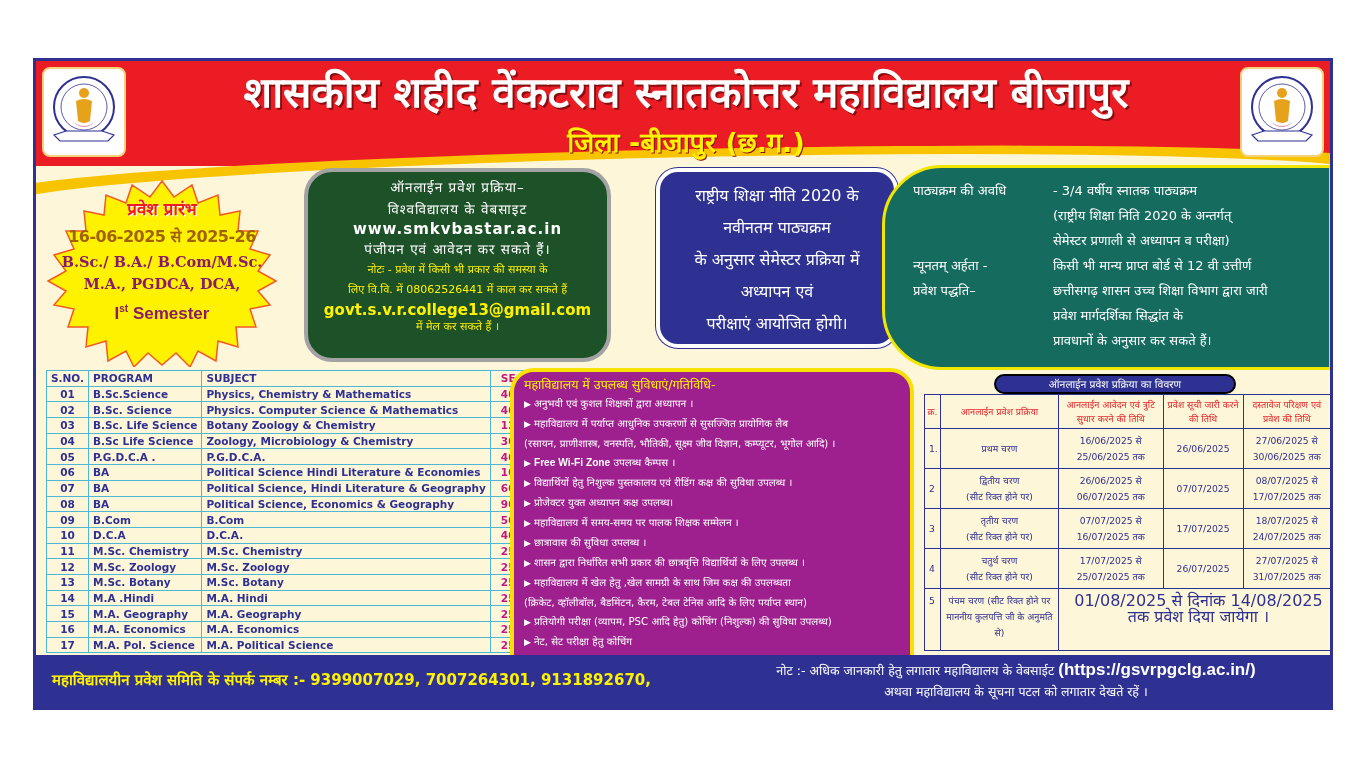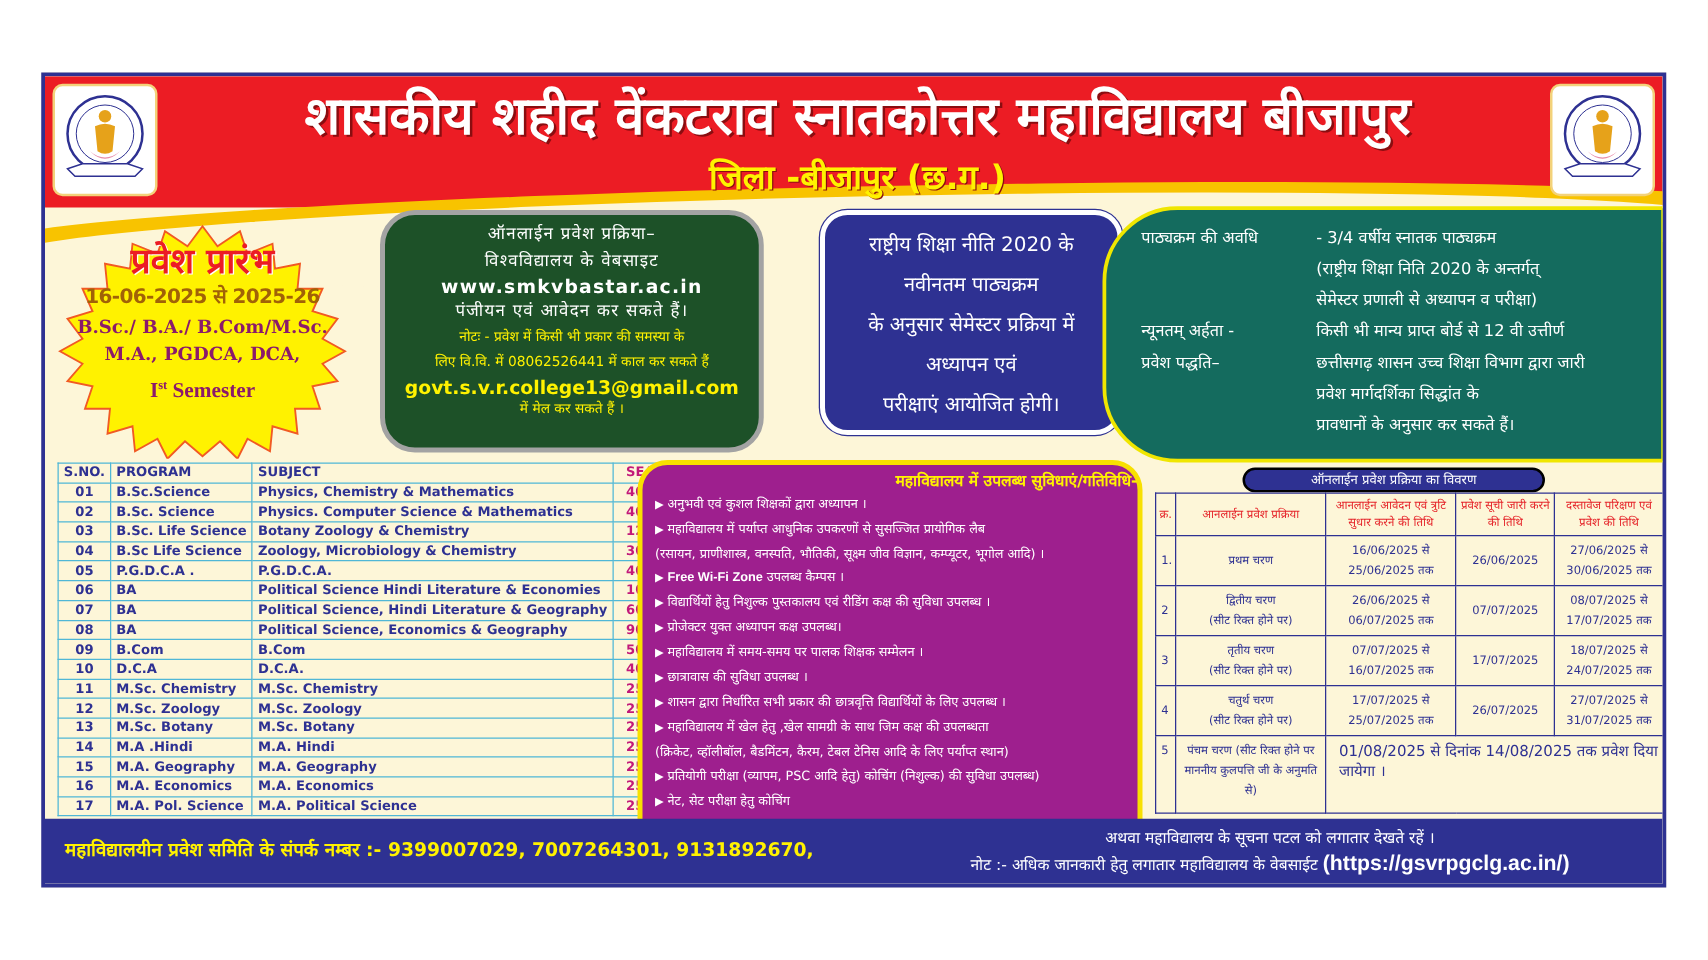--- a/index.html
+++ b/index.html
@@ -11,24 +11,24 @@
   .logo{position:absolute;top:6px;width:84px;height:90px;background:#fff;border:2px solid #f3d27a;border-radius:8px;display:flex;align-items:center;justify-content:center}
   .logo-left{left:6px}
   .logo-right{right:6px}
   .logo svg{width:76px;height:82px}
   .title{position:absolute;left:100px;top:4px;width:1100px;text-align:center;color:#fff;font-family:"DejaVu Sans",sans-serif;font-weight:bold;font-size:42px;letter-spacing:0px;line-height:56px;text-shadow:2px 2px 0 #8a0d10}
   .subtitle{position:absolute;left:100px;top:64px;width:1100px;text-align:center;color:#fff200;font-weight:bold;font-size:27px;line-height:36px;text-shadow:1px 1px 0 #8a0d10}
 
   .starburst{position:absolute;left:6px;top:118px;width:240px;height:188px}
   .starburst svg{position:absolute;left:0;top:0}
   .star-text{position:absolute;left:0;top:0;width:240px;height:188px;text-align:center}
-  .star-head{color:#ec1c24;font-weight:bold;font-size:28px;margin-top:16px;line-height:28px;text-shadow:1px 1px 0 #fff}
+  .star-head{color:#ec1c24;font-weight:bold;font-size:17px;margin-top:16px;line-height:28px;text-shadow:1px 1px 0 #fff}
   .star-date{color:#a16207;font-weight:bold;font-size:16px;line-height:28px;letter-spacing:-0.5px}
   .star-courses{color:#8b1a6b;font-family:"DejaVu Serif",serif;font-weight:bold;font-size:14.5px;line-height:22px}
-  .star-sem{color:#8b1a6b;font-family:Liberation Serif, serif;font-weight:bold;font-size:17px;line-height:28px}
+  .star-sem{color:#8b1a6b;font-family:Liberation Sans, sans-serif;font-weight:bold;font-size:17px;line-height:28px}
   .star-sem sup{font-size:10px}
 
   .green-box{position:absolute;left:268px;top:107px;width:307px;height:194px;background:#1d5128;border:4px solid #a3a3a3;border-radius:28px;text-align:center;color:#fff;padding-top:4px}
   .gb-line{font-size:13.5px;line-height:22px;letter-spacing:1px}
   .gb-url{font-weight:bold;font-size:15px;line-height:18px;letter-spacing:1px}
   .gb-note{color:#fff200;font-size:11px;line-height:20px}
   .gb-email{color:#fff200;font-weight:bold;font-size:15px;line-height:20px}
   .gb-small{color:#fff200;font-size:11px;line-height:14px}
 
   .blue-box{position:absolute;left:620px;top:107px;width:242px;height:180px;background:#2e3192;border:4px solid #ffffff;border-radius:22px;color:#fff;text-align:center;padding-top:8px;box-shadow:0 0 0 1px #2e3192}
@@ -39,33 +39,33 @@
   .tb-label{width:140px;flex:none}
   .tb-val{flex:1}
 
   .programs-table{position:absolute;left:10px;top:309px;width:450px;border-collapse:collapse;font-size:10.5px;font-weight:bold;color:#2e3192}
   .programs-table th,.programs-table td{border:1px solid #4fb7d6;padding:0 4px;height:15.7px;text-align:left;white-space:nowrap}
   .programs-table th{font-size:10.5px}
   .programs-table td.sno{text-align:center;width:38px}
   .programs-table td.seat,.programs-table th.seat{color:#c2187a;text-align:left;padding-left:10px;width:50px}
 
   .purple-box{position:absolute;left:474px;top:307px;width:404px;height:296px;background:#9e1f8e;border:4px solid #f8e000;border-radius:24px 24px 0 0;color:#fff;padding:4px 0 0 10px}
-  .pb-head{text-align:right;color:#fff200;font-weight:bold;font-size:12.5px;line-height:18px}
+  .pb-head{text-align:left;color:#fff200;font-weight:normal;font-size:12.5px;line-height:18px}
   .pb-item{font-size:10.2px;line-height:19px;white-space:nowrap}
   .pb-item .bullet{color:#fff;font-size:9px;margin-right:3px}
   .pb-item b{font-family:"Liberation Sans",sans-serif}
   .pb-cont{font-size:10.2px;line-height:19px;white-space:nowrap}
 
   .sched-title{position:absolute;left:958px;top:313px;width:242px;height:20px;background:#2e3192;border:2px solid #000;border-radius:12px;color:#fff;font-size:10.5px;text-align:center;line-height:16px}
   .schedule-table{position:absolute;left:888px;top:333px;width:407px;border-collapse:collapse;font-size:9.2px;color:#2e3192;background:#fdf6d8}
   .schedule-table th,.schedule-table td{border:1.2px solid #2e3192;text-align:center;padding:1px 2px}
   .schedule-table th{color:#e5252a;font-weight:normal;height:34px;line-height:14px}
   .schedule-table td{height:40px;line-height:16px}
   .schedule-table td.kr{width:16px;text-align:left;padding-left:4px}
-  .schedule-table td.merged{font-size:12px;text-align:left;padding-left:10px}
+  .schedule-table td.merged{font-size:16px;text-align:center;padding-left:10px}
   .schedule-table tr.last td{height:62px;vertical-align:top;padding-top:4px}
 
   .footer{position:absolute;left:0;bottom:0;width:1294px;height:52px;background:#2e3192}
   .footer-left{position:absolute;left:16px;top:14px;color:#fff200;font-weight:bold;font-size:15px;white-space:nowrap}
   .footer-right{position:absolute;left:670px;top:4px;width:620px;color:#fff;font-size:12.5px;text-align:center;line-height:21px}
   .footer-right b{font-family:"Liberation Sans",sans-serif;font-size:17px}
 </style>
 </head>
 <body>
 
@@ -376,17 +376,17 @@
           <td class="kr">5</td>
           <td>पंचम चरण (सीट रिक्त होने पर माननीय कुलपत्ति जी के अनुमति से)</td>
           <td class="merged" colspan="3">01/08/2025 से दिनांक 14/08/2025 तक प्रवेश दिया जायेगा ।</td>
         </tr>
       </tbody>
   </table>
 
   <div class="footer">
     <div class="footer-left">महाविद्यालयीन प्रवेश समिति के संपर्क नम्बर :- 9399007029, 7007264301, 9131892670,</div>
     <div class="footer-right">
+      <div><span>नोट :- अधिक जानकारी हेतु लगातार महाविद्यालय के वेबसाईट </span><b>(https://gsvrpgclg.ac.in/)</b></div>
       <div>अथवा महाविद्यालय के सूचना पटल को लगातार देखते रहें ।</div>
-      <div><span>नोट :- अधिक जानकारी हेतु लगातार महाविद्यालय के वेबसाईट </span><b>(https://gsvrpgclg.ac.in/)</b></div>
     </div>
   </div>
 </div>
 
 </body></html>

